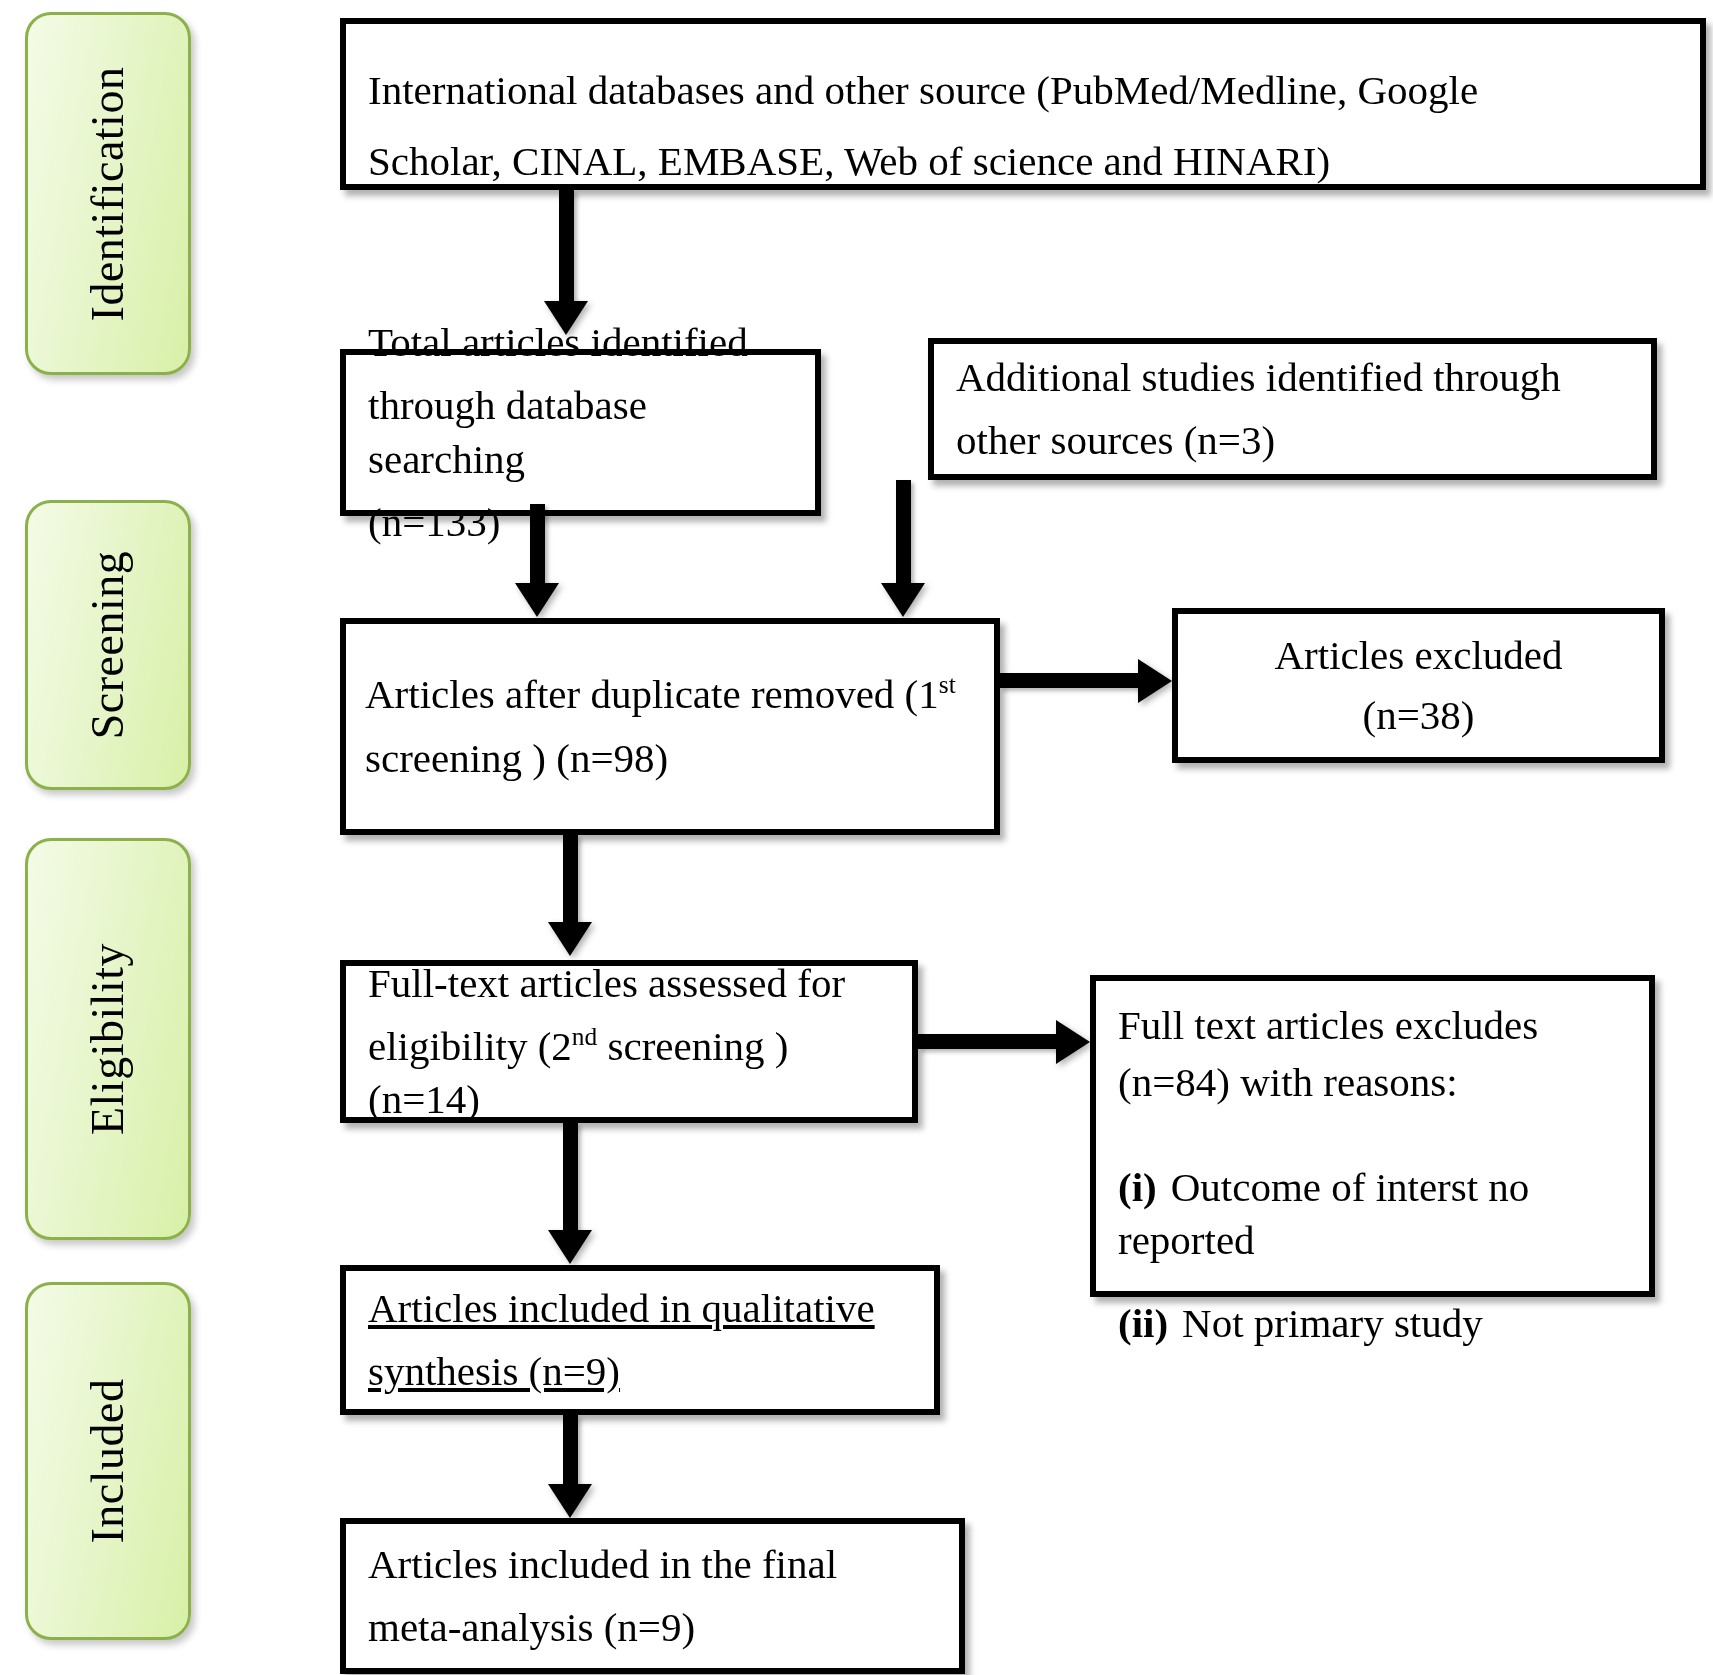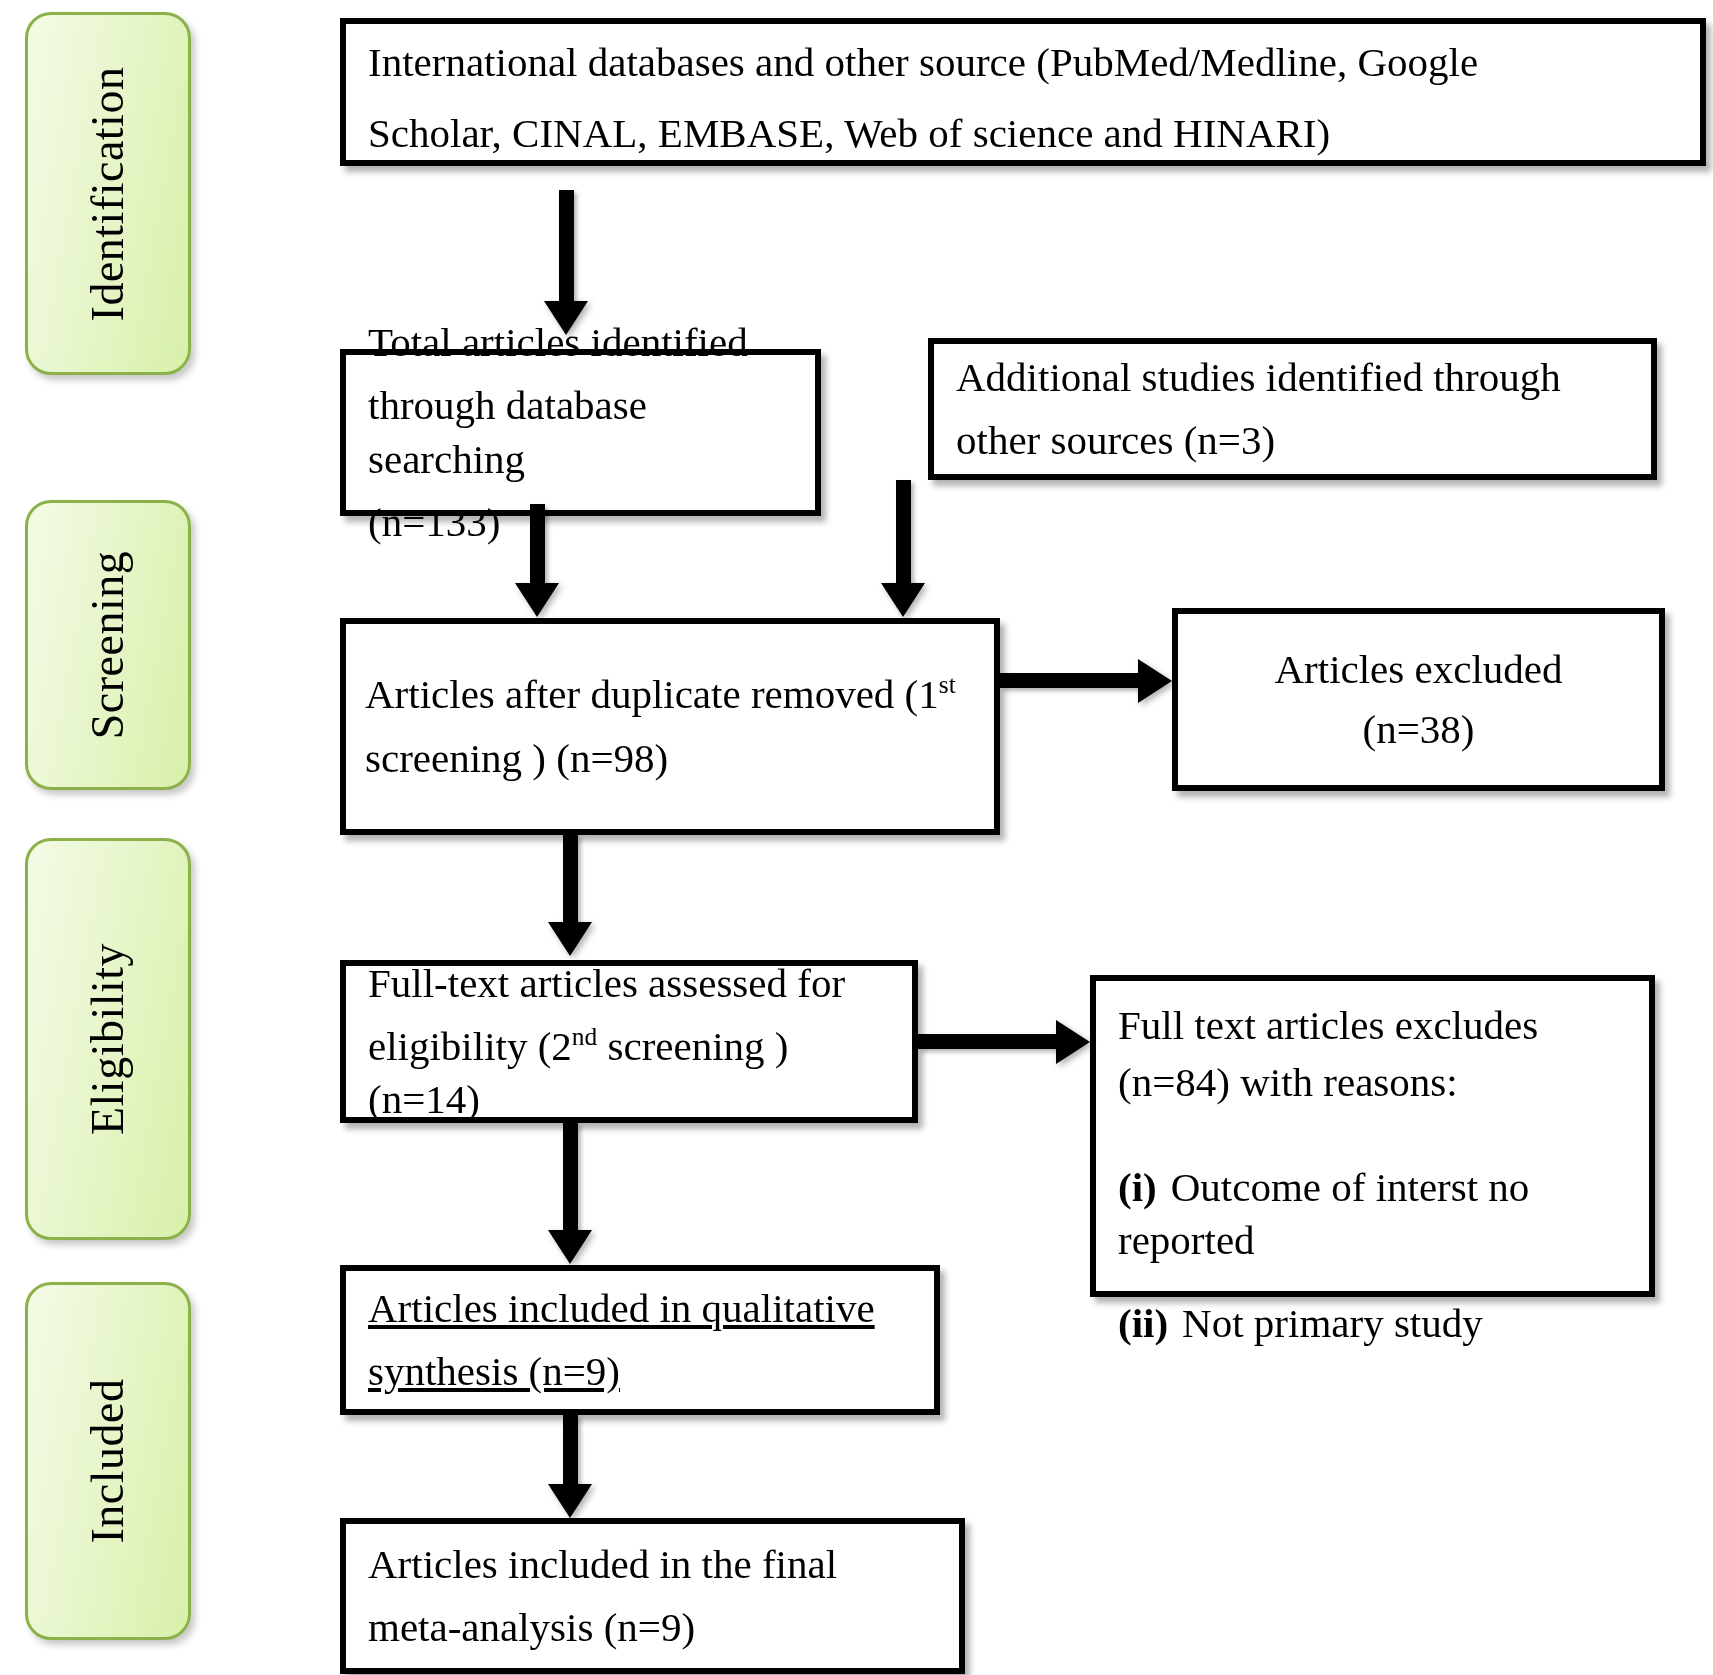--- a/index.html
+++ b/index.html
@@ -102,21 +102,21 @@
   </div>
 
   <div class="stage" style="left:25px; top:838px; width:166px; height:402px;">
     <span class="stage-label">Eligibility</span>
   </div>
 
   <div class="stage" style="left:25px; top:1282px; width:166px; height:358px;">
     <span class="stage-label">Included</span>
   </div>
 
-  <div class="node" style="left:340px; top:18px; width:1366px; height:148px; justify-content:space-between; padding-top:12px;">
+  <div class="node" style="left:340px; top:18px; width:1366px; height:172px; justify-content:space-between; padding-top:40px;">
     <p>International databases and other source (PubMed/Medline, Google</p>
     <p style="margin-top:18px;">Scholar, CINAL, EMBASE, Web of science and HINARI)</p>
   </div>
 
   <div class="vline" style="left:559px; top:190px; width:15px; height:114px;"></div>
   <div class="arrow-down" style="left:544px; top:301px;"></div>
 
   <div class="node" style="left:340px; top:349px; width:481px; height:167px;">
     <p>Total articles identified</p>
     <p style="margin-top:10px;">through database searching</p>
@@ -132,21 +132,21 @@
   <div class="arrow-down" style="left:515px; top:583px;"></div>
 
   <div class="vline" style="left:896px; top:480px; width:15px; height:106px;"></div>
   <div class="arrow-down" style="left:881px; top:583px;"></div>
 
   <div class="node" style="left:340px; top:618px; width:660px; height:217px;padding-left:19px;">
     <p><span>Articles after duplicate removed (1</span><sup>st</sup></p>
     <p style="margin-top:10px;">screening ) (n=98)</p>
   </div>
 
-  <div class="node center" style="left:1172px; top:608px; width:493px; height:183px;">
+  <div class="node center" style="left:1172px; top:608px; width:493px; height:155px;">
     <p>Articles excluded</p>
     <p style="margin-top:6px;">(n=38)</p>
   </div>
 
   <div class="hline" style="left:1000px; top:673px; width:140px; height:15px;"></div>
   <div class="arrow-right" style="left:1138px; top:659px;"></div>
 
   <div class="vline" style="left:563px; top:835px; width:15px; height:90px;"></div>
   <div class="arrow-down" style="left:548px; top:922px;"></div>
 

